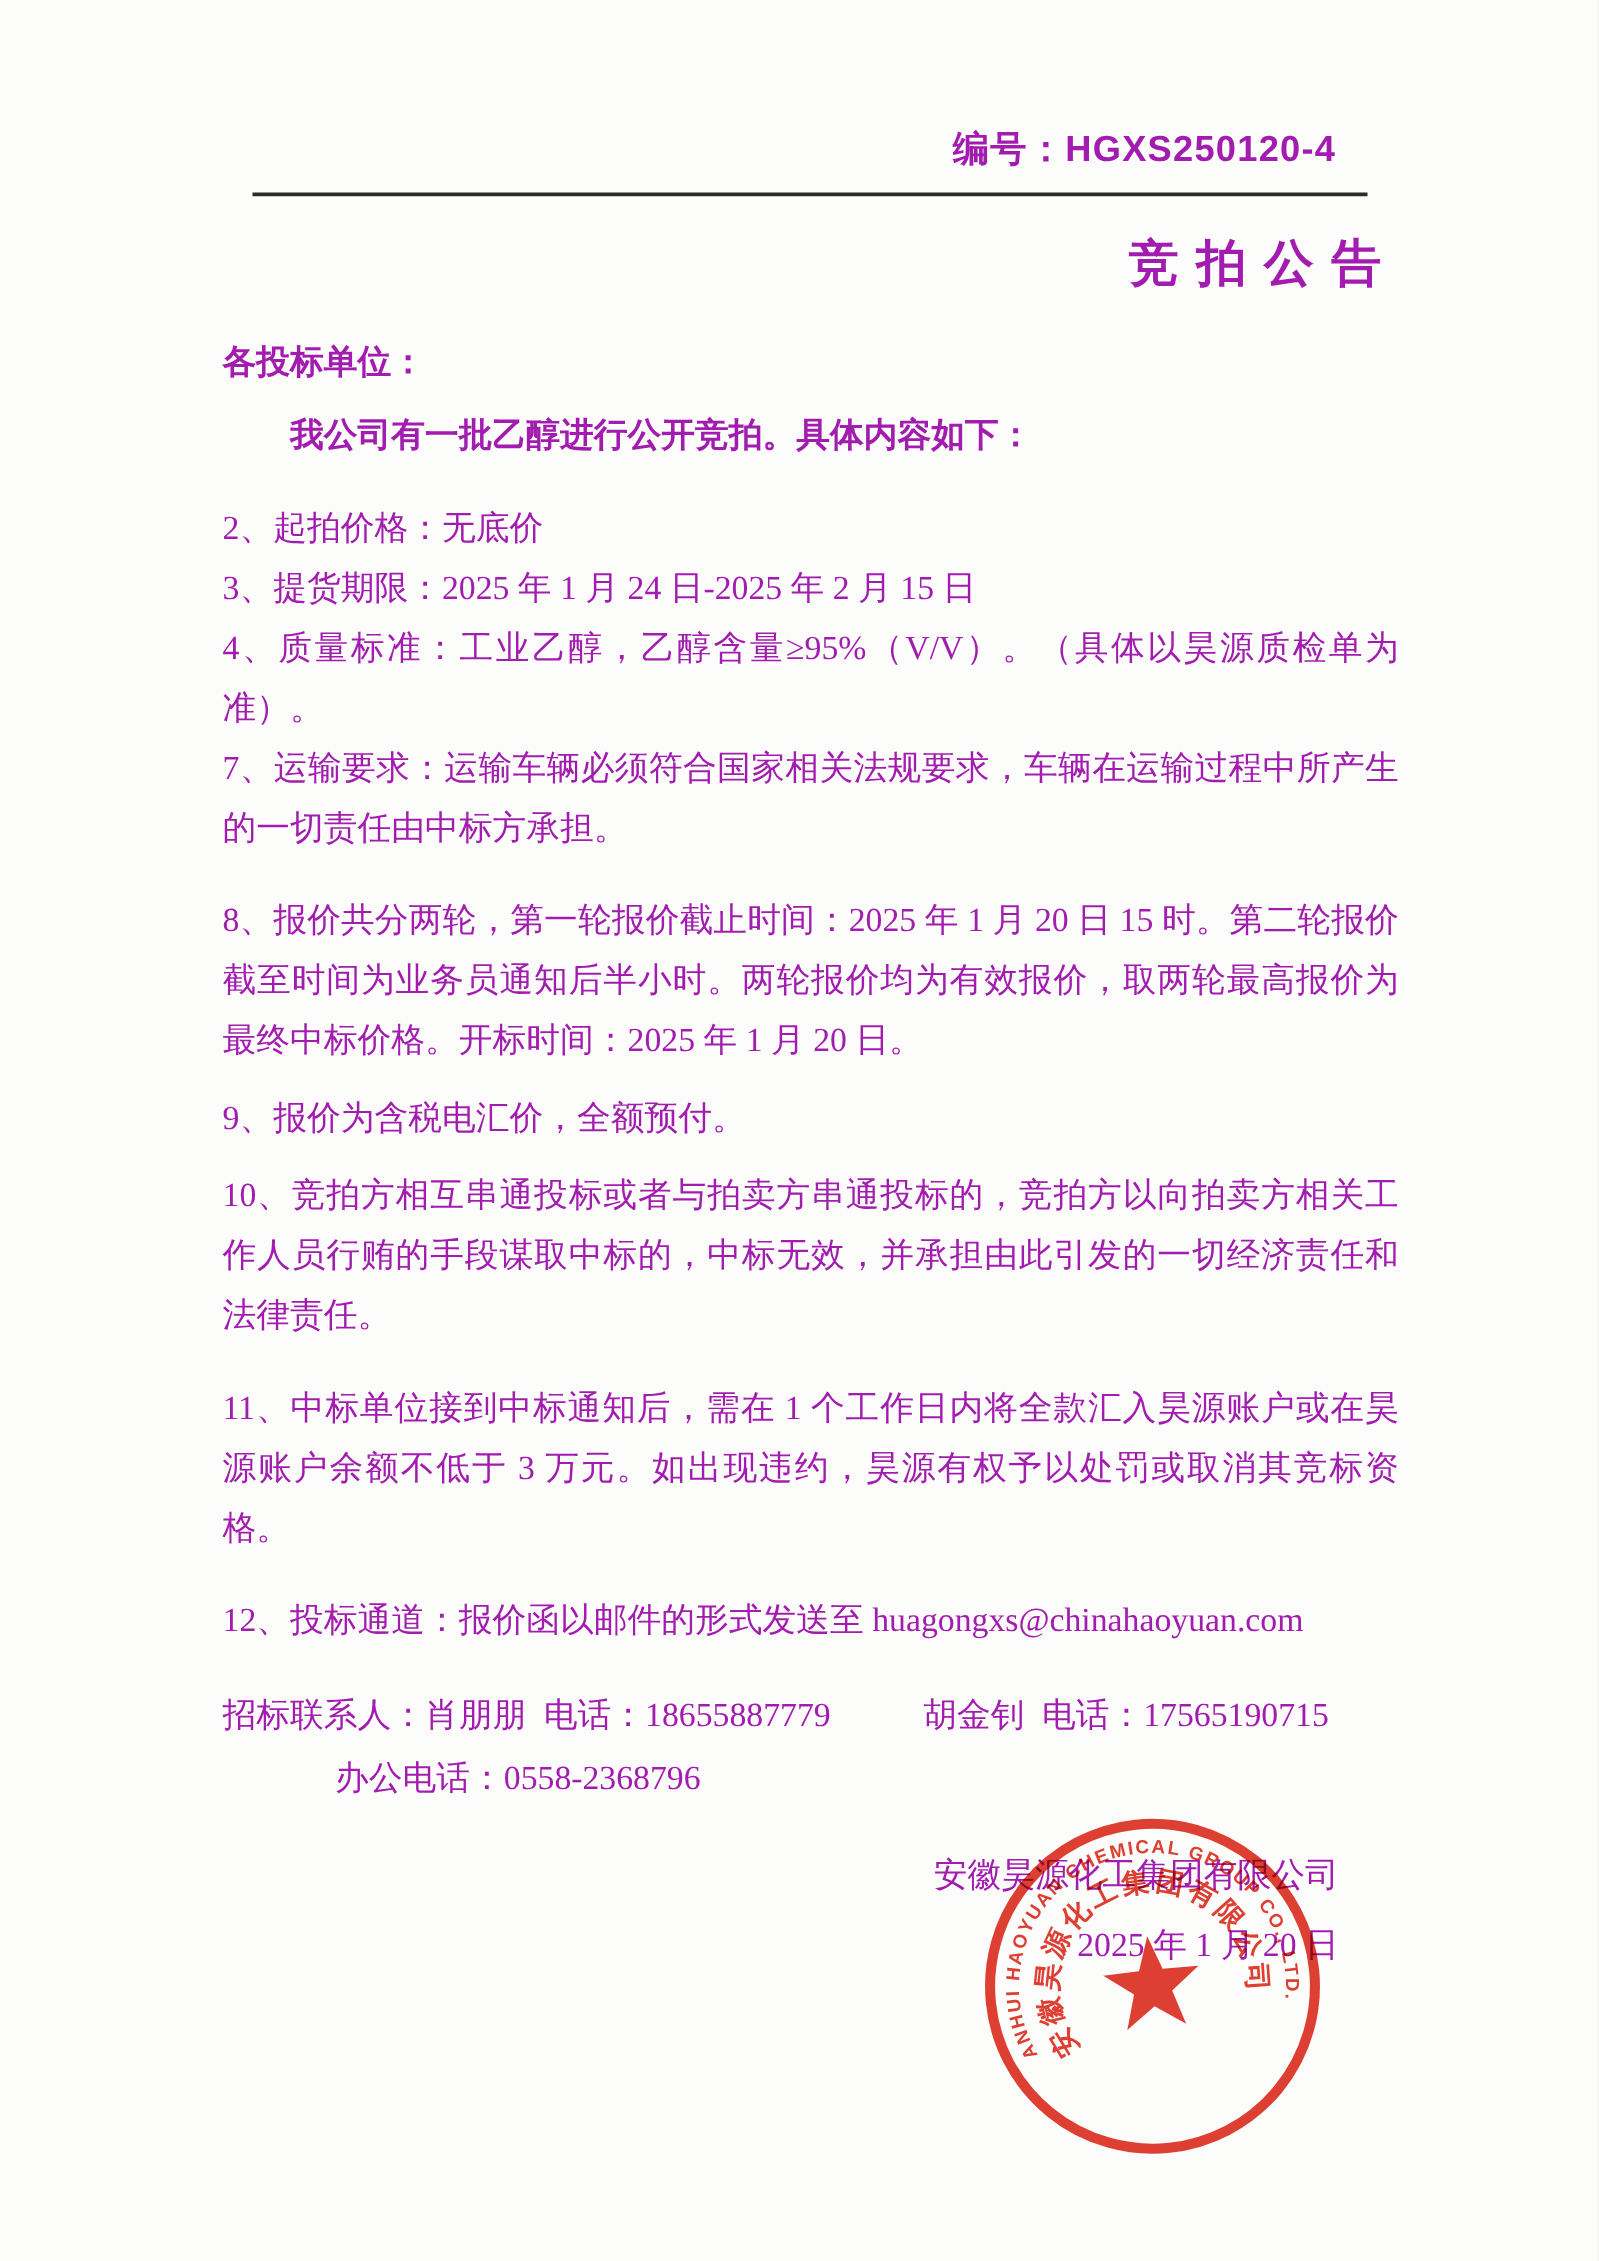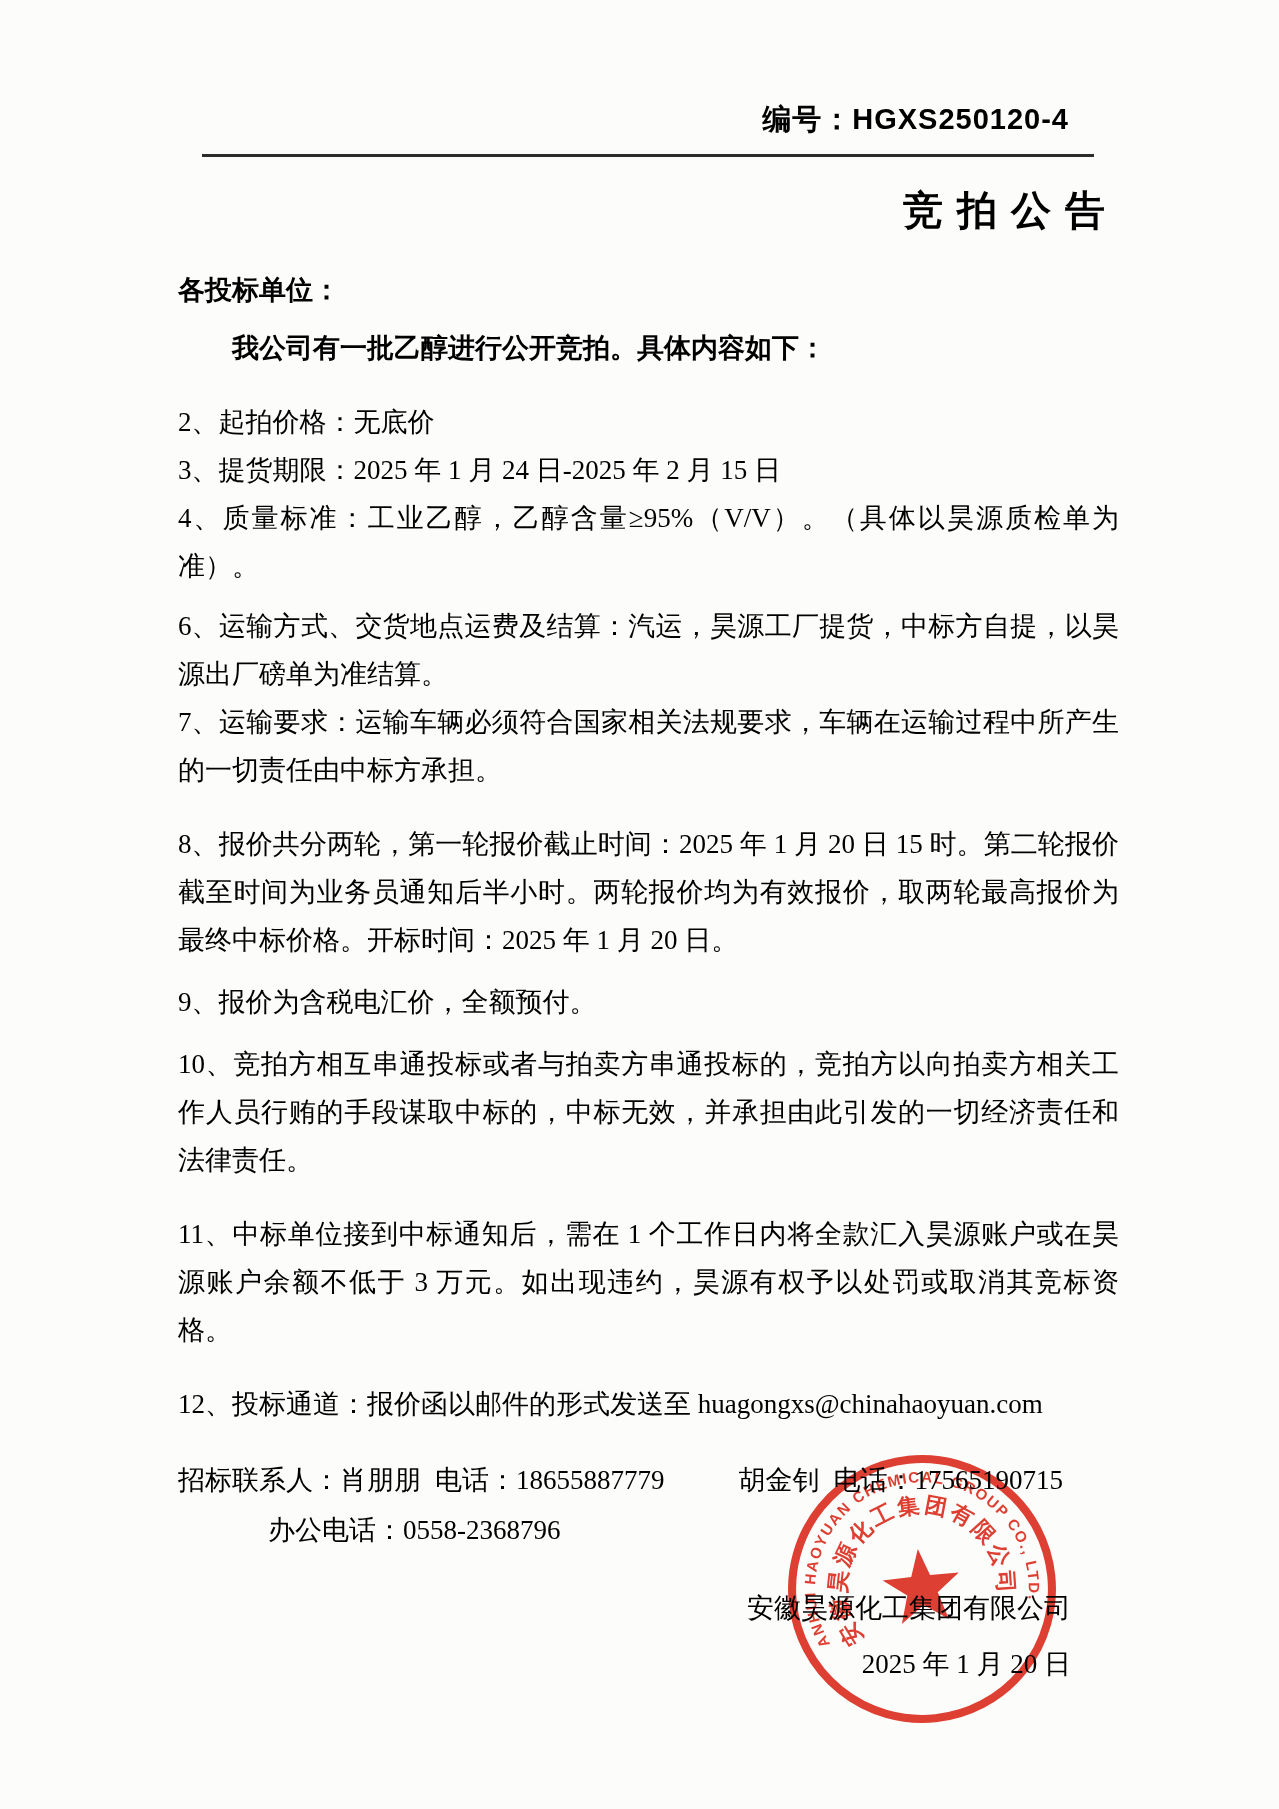--- a/index.html
+++ b/index.html
@@ -2,21 +2,21 @@
 <html lang="zh"><head>
 <meta charset="utf-8">
 <style>
   html,body{margin:0;padding:0;background:#e9e9e9;}
   .page{
     position:relative;
     width:1279px;height:1809px;
     margin:0 auto;
     background:#fcfcfb;
     font-family:"Liberation Serif","DejaVu Serif",serif;
-    color:#000000;
+    color:#a21caf;
     overflow:hidden;
   }
   .content{
     position:absolute;
     left:178px;top:0;
     width:941px;
   }
   .doc-number{
     margin-top:100px;
     text-align:right;
@@ -101,21 +101,20 @@
     <div class="rule"></div>
 
     <h1 class="title">竞拍公告</h1>
 
     <p class="body-text salutation">各投标单位：</p>
     <p class="body-text intro">我公司有一批乙醇进行公开竞拍。具体内容如下：</p>
 
     <p class="body-text item">2、起拍价格：无底价</p>
     <p class="body-text item">3、提货期限：2025 年 1 月 24 日-2025 年 2 月 15 日</p>
     <p class="body-text item">4、质量标准：工业乙醇，乙醇含量≥95%（V/V）。（具体以昊源质检单为准）。</p>
-    <p class="body-text item mt-xs">6、运输方式、交货地点运费及结算：汽运，昊源工厂提货，中标方自提，以昊源出厂磅单为准结算。</p>
     <p class="body-text item">7、运输要求：运输车辆必须符合国家相关法规要求，车辆在运输过程中所产生的一切责任由中标方承担。</p>
     <p class="body-text item mt-lg">8、报价共分两轮，第一轮报价截止时间：2025 年 1 月 20 日 15 时。第二轮报价截至时间为业务员通知后半小时。两轮报价均为有效报价，取两轮最高报价为最终中标价格。开标时间：2025 年 1 月 20 日。</p>
     <p class="body-text item mt-sm">9、报价为含税电汇价，全额预付。</p>
     <p class="body-text item mt-sm">10、竞拍方相互串通投标或者与拍卖方串通投标的，竞拍方以向拍卖方相关工作人员行贿的手段谋取中标的，中标无效，并承担由此引发的一切经济责任和法律责任。</p>
     <p class="body-text item mt-lg">11、中标单位接到中标通知后，需在 1 个工作日内将全款汇入昊源账户或在昊源账户余额不低于 3 万元。如出现违约，昊源有权予以处罚或取消其竞标资格。</p>
     <p class="body-text item mt-lg">12、投标通道：报价函以邮件的形式发送至 huagongxs@chinahaoyuan.com</p>
 
     <p class="body-text contacts"><span>招标联系人：</span><span>肖朋朋</span><span class="gap-mid"></span><span>电话：</span><span>18655887779</span><span class="gap-big"></span><span>胡金钊</span><span class="gap-name"></span><span>电话：</span><span>17565190715</span></p>
 
     <p class="body-text office"><span>办公电话：</span><span>0558-2368796</span></p>

